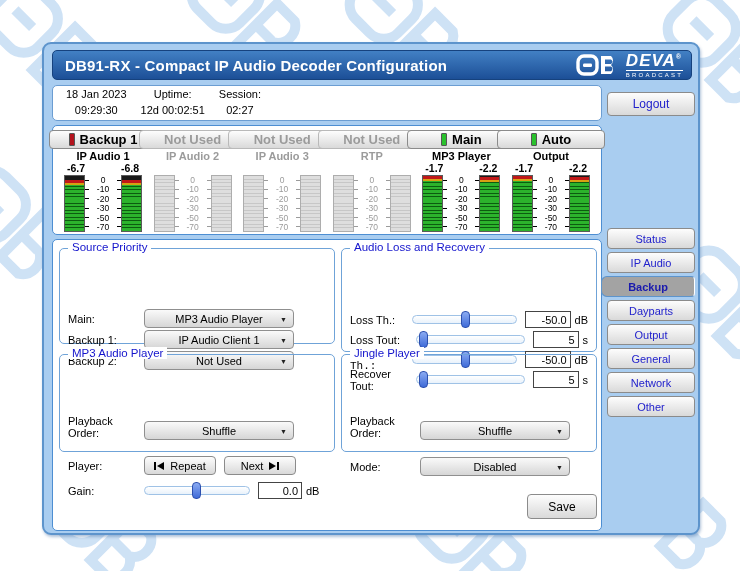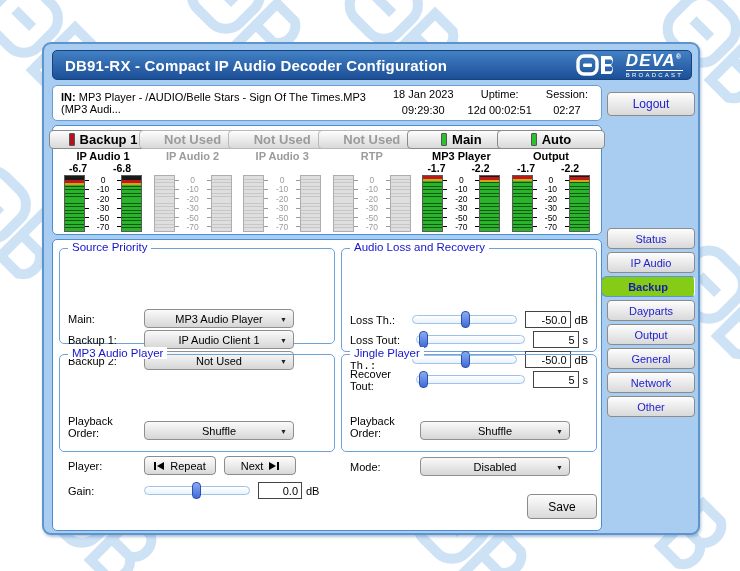--- a/index.html
+++ b/index.html
@@ -50,21 +50,21 @@
   .logout{
     position:absolute;left:563px;top:48px;width:88px;height:24px;
     color:#2222cc;font-size:12px;
   }
   .sidebar{position:absolute;left:563px;top:184px;width:88px;}
   .nav-btn{
     display:block;width:88px;height:21px;margin-bottom:3px;
     color:#2222cc;font-size:11px;line-height:19px;text-align:center;
   }
   .nav-btn.active{
-    background:#84cc16;border-color:#5d94cc;border-right-color:#fff;
+    background:#a3a3a3;border-color:#5d94cc;border-right-color:#fff;
     width:94px;margin-left:-6px;
     color:#1a1aae;font-weight:bold;border-radius:6px 4px 4px 6px;
   }
   
   .meter-panel{
     position:absolute;left:8px;top:81px;width:550px;height:110px;
     background:#fff;border:1px solid #4d8ed2;border-radius:5px;
     display:flex;justify-content:space-between;box-sizing:border-box;
     padding:4px 6px 2px 6px;
   }
@@ -74,21 +74,21 @@
     font-weight:bold;font-size:13px;
   }
   .mbtn.inactive{border-color:#b9b9b9;color:#9b9b9b;}
   .led{width:4px;height:11px;border-radius:1px;border:1px solid #555;}
   .led.red{background:#b3121c;}
   .led.green{background:#29c12c;}
   .mname{font-weight:bold;font-size:11px;height:14px;line-height:14px;}
   .mname.inactive{color:#9b9b9b;}
   .mnums{width:88px;height:12px;display:flex;justify-content:space-between;
     font-weight:bold;font-size:10.5px;line-height:11px;}
-  .mnums span{width:34px;margin-left:10px;}
+  .mnums span{width:34px;text-align:center;}
   .mrow{display:flex;align-items:stretch;height:57px;}
   .mbar{
     width:21px;border:1px solid #5a5a5a;box-sizing:border-box;position:relative;
     background:repeating-linear-gradient(to bottom,#2cb32c 0 2.5px,#0c5c10 2.5px 3.5px);
   }
   .mbar.inactive{
     border-color:#adadad;
     background:repeating-linear-gradient(to bottom,#dedede 0 2.5px,#c7c7c7 2.5px 3.5px);
   }
   .cap{position:absolute;left:0;top:0;width:100%;}
@@ -244,24 +244,20 @@
         <path d="M25 2 h10 a6 6 0 0 1 0 9 a6 6 0 0 1 0 9 h-10 z M29 5.4 v4.6 h6 a2.6 2.6 0 0 0 0 -4.6 z M29 12.6 v4.6 h6 a2.6 2.6 0 0 0 0 -4.6 z" fill="#ffffff" fill-rule="evenodd"></path>
       </svg>
       <div class="brand-text">
         <div class="brand-name"><span>DEVA</span><sup>®</sup></div>
         <div class="brand-sub">BROADCAST</div>
       </div>
     </div>
   </div>
 
   <div class="infobar">
-    <div class="in-text">
-      <b>IN:</b>
-      <span>MP3 Player - /AUDIO/Belle Stars - Sign Of The Times.MP3 (MP3 Audi...</span>
-    </div>
     <div class="stat">
       <div>18 Jan 2023</div>
       <div>09:29:30</div>
     </div>
     <div class="stat">
       <div>Uptime:</div>
       <div>12d 00:02:51</div>
     </div>
     <div class="stat">
       <div>Session:</div>

